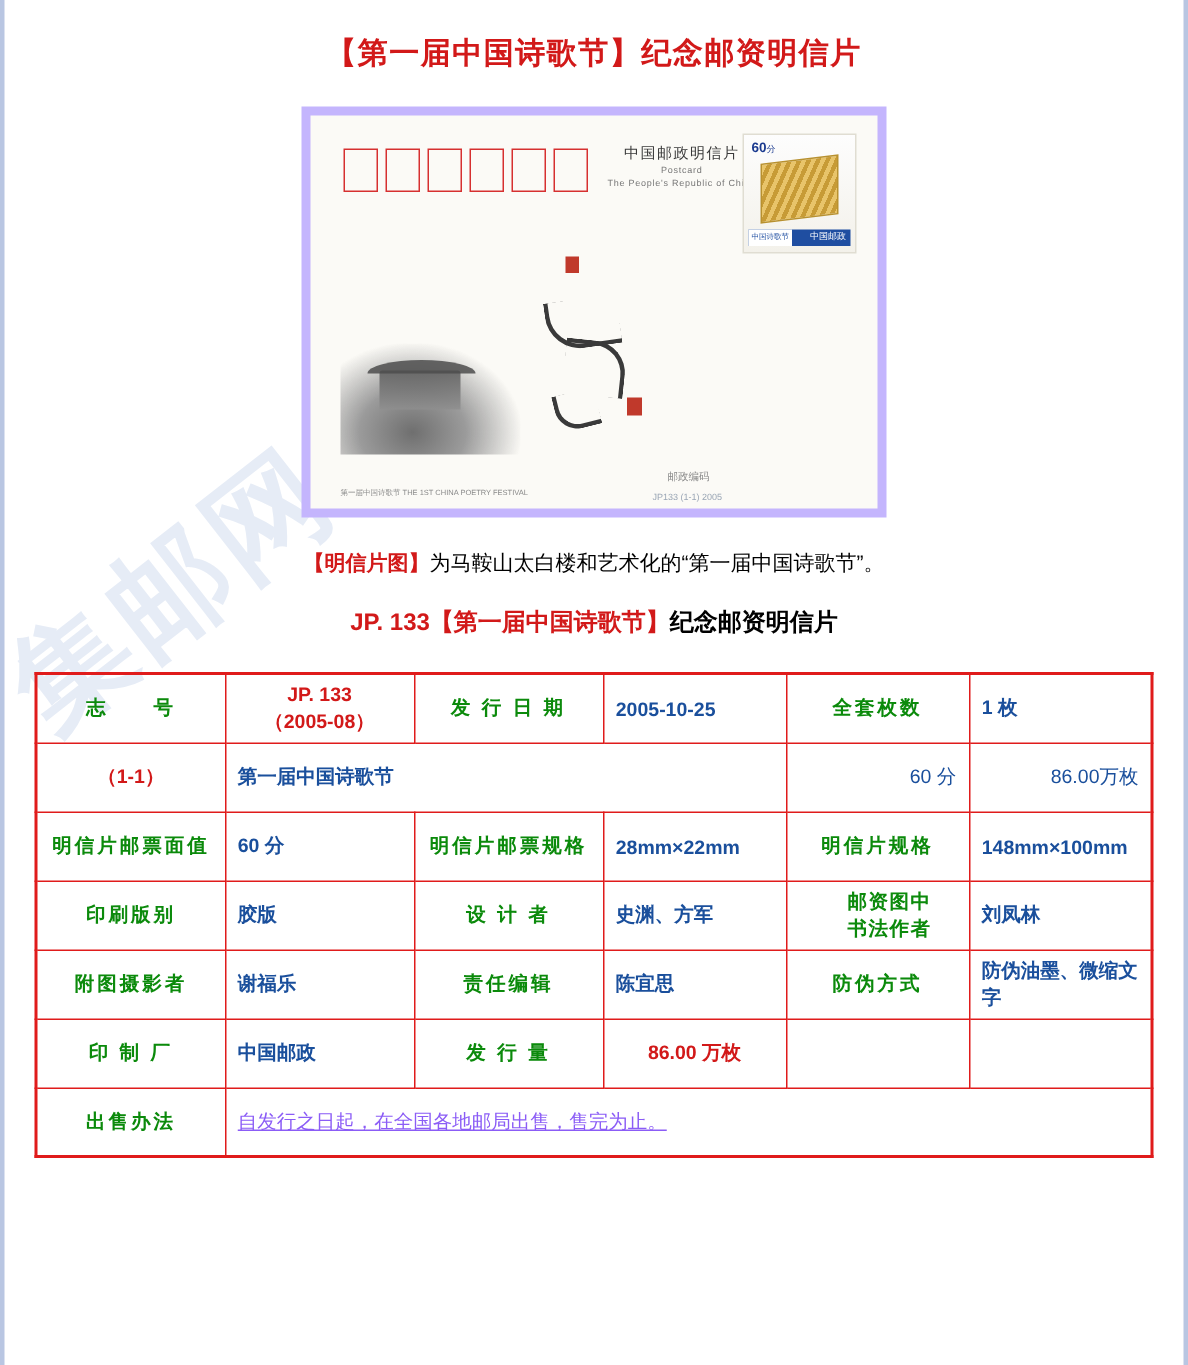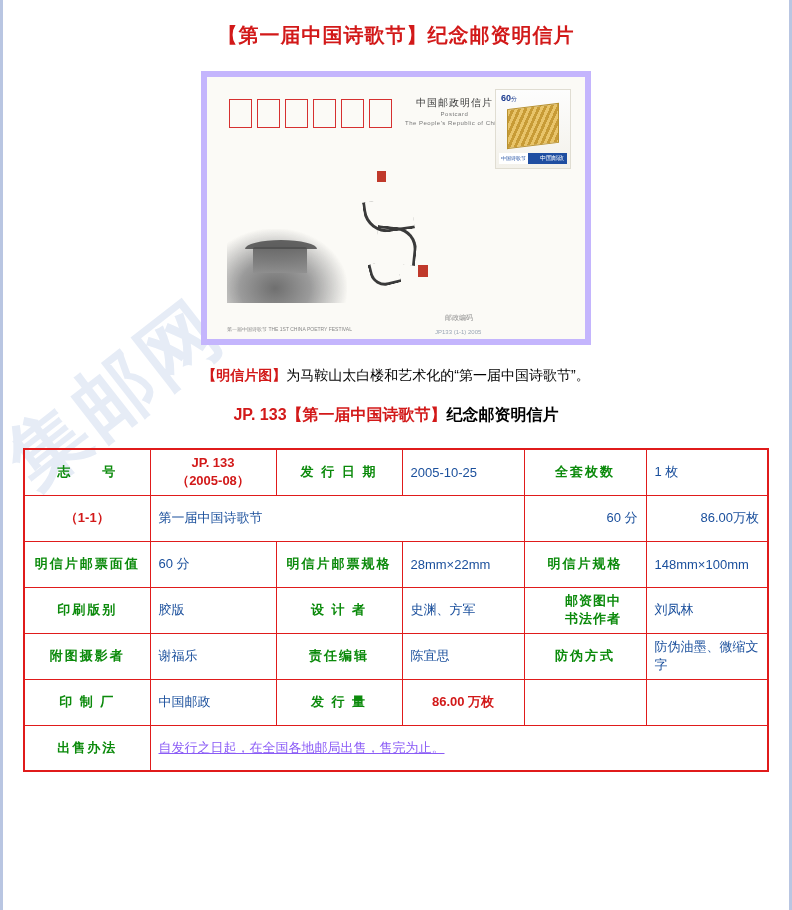--- a/index.html
+++ b/index.html
@@ -284,21 +284,21 @@
     vertical-align: middle;
     box-sizing: border-box;
   }
   td.lbl {
     color: #0b8a0b;
     font-weight: bold;
     text-align: center;
     letter-spacing: 2px;
   }
   td.lbl.twoline { letter-spacing: 1px; line-height: 1.4; padding-left: 24px; }
-  td.val { color: #1a4f9c; }
+  td.val { color: #1a4f9c; font-weight: bold; }
   td.red-b { color: #d21919; font-weight: bold; text-align: center; }
   td.red-c { color: #d21919; text-align: center; font-weight: bold; line-height:1.4;}
   td.blue-right { color: #1a4f9c; text-align: right; }
   td.notes { color: #8b5cf6; text-align: left; text-decoration: underline; }
   .c1 { width: 126px; }
   .c2 { width: 126px; }
   .c3 { width: 126px; }
   .c4 { width: 122px; }
   .c5 { width: 122px; }
   .c6 { width: 122px; }

